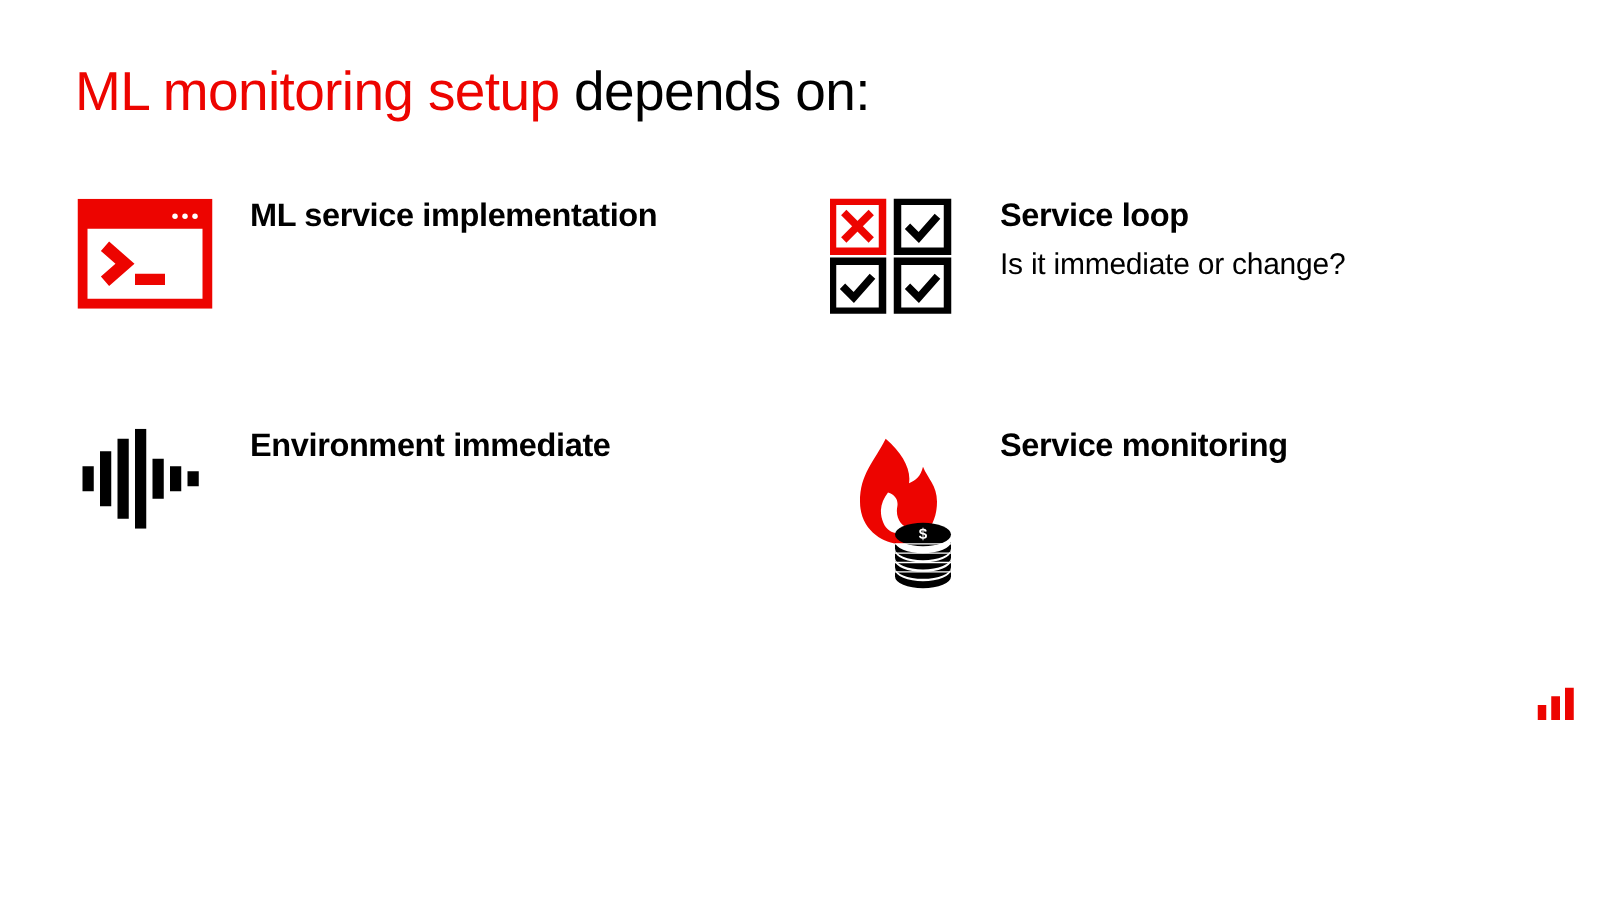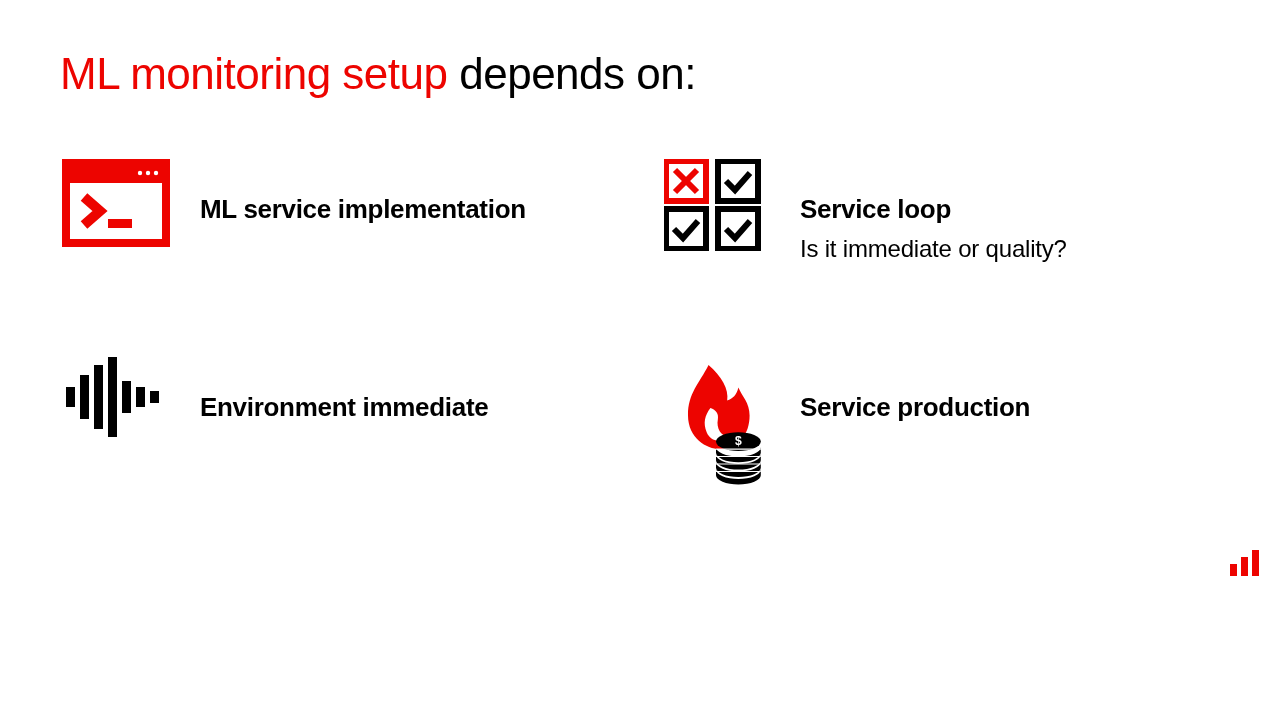--- a/index.html
+++ b/index.html
@@ -3,21 +3,21 @@
 <meta charset="utf-8">
 <style>
   * { box-sizing: border-box; margin: 0; padding: 0; }
   html, body { width: 1280px; height: 720px; font-family: "Helvetica Neue", Helvetica, Arial, sans-serif; background: #fff; }
   .slide { width: 1280px; height: 592px; position: relative; padding: 48px 60px 0 60px; }
   .title { font-size: 44px; font-weight: 400; color: #000; line-height: 1.2; margin-bottom: 56px; letter-spacing: -0.5px; }
   .title .accent { color: #ed0400; }
   .grid { display: grid; grid-template-columns: 1fr 1fr; column-gap: 40px; row-gap: 90px; }
   .item { display: flex; align-items: flex-start; gap: 28px; }
   .icon-slot { flex: 0 0 112px; width: 112px; display: flex; justify-content: center; align-items: flex-start; padding-top: 2px; }
-  .item-body { flex: 1; margin-top: 37px; }
+  .item-body { flex: 1; }
   .item-title { font-size: 26px; font-weight: 700; color: #000; margin-bottom: 8px; letter-spacing: -0.3px; }
   .item-desc { font-size: 24px; font-weight: 400; color: #000; line-height: 1.35; letter-spacing: -0.2px; max-width: 380px; }
   .corner { position: absolute; bottom: 16px; right: 20px; }
   svg { display: block; }
 </style>
 </head>
 <body>
 
 <div class="slide">
 
@@ -57,21 +57,21 @@
 
           <rect x="2" y="50" width="40" height="40" fill="none" stroke="#000" stroke-width="6"></rect>
           <polyline points="10,70 19,79 34,62" fill="none" stroke="#000" stroke-width="6"></polyline>
 
           <rect x="54" y="50" width="40" height="40" fill="none" stroke="#000" stroke-width="6"></rect>
           <polyline points="62,70 71,79 86,62" fill="none" stroke="#000" stroke-width="6"></polyline>
         </svg>
       </div>
       <div class="item-body">
         <div class="item-title">Service loop</div>
-        <div class="item-desc">Is it immediate or quality?</div>
+        <div class="item-desc">Is it immediate or change?</div>
       </div>
     </div>
 
     <div class="item">
       <div class="icon-slot">
         <svg width="112" height="80" viewBox="0 0 112 80">
           <rect x="6" y="30" width="9" height="20" fill="#000"></rect>
           <rect x="20" y="18" width="9" height="44" fill="#000"></rect>
           <rect x="34" y="8" width="9" height="64" fill="#000"></rect>
           <rect x="48" y="0" width="9" height="80" fill="#000"></rect>
@@ -100,21 +100,21 @@
             <path d="M60 108 a24 10 0 0 0 48 0 v6 a24 10 0 0 1 -48 0 z" fill="#000"></path>
             <path d="M60 116 a24 10 0 0 0 48 0 v6 a24 10 0 0 1 -48 0 z" fill="#000"></path>
             <line x1="60" y1="94" x2="108" y2="94" stroke="#fff" stroke-width="1.2"></line>
             <line x1="60" y1="102" x2="108" y2="102" stroke="#fff" stroke-width="1.2"></line>
             <line x1="60" y1="110" x2="108" y2="110" stroke="#fff" stroke-width="1.2"></line>
             <line x1="60" y1="118" x2="108" y2="118" stroke="#fff" stroke-width="1.2"></line>
           </g>
         </svg>
       </div>
       <div class="item-body">
-        <div class="item-title">Service production</div>
+        <div class="item-title">Service monitoring</div>
       </div>
     </div>
 
   </div>
 
   <div class="corner">
     <svg width="30" height="26" viewBox="0 0 30 26">
       <rect x="0" y="14" width="7" height="12" fill="#ed0400"></rect>
       <rect x="11" y="7" width="7" height="19" fill="#ed0400"></rect>
       <rect x="22" y="0" width="7" height="26" fill="#ed0400"></rect>

